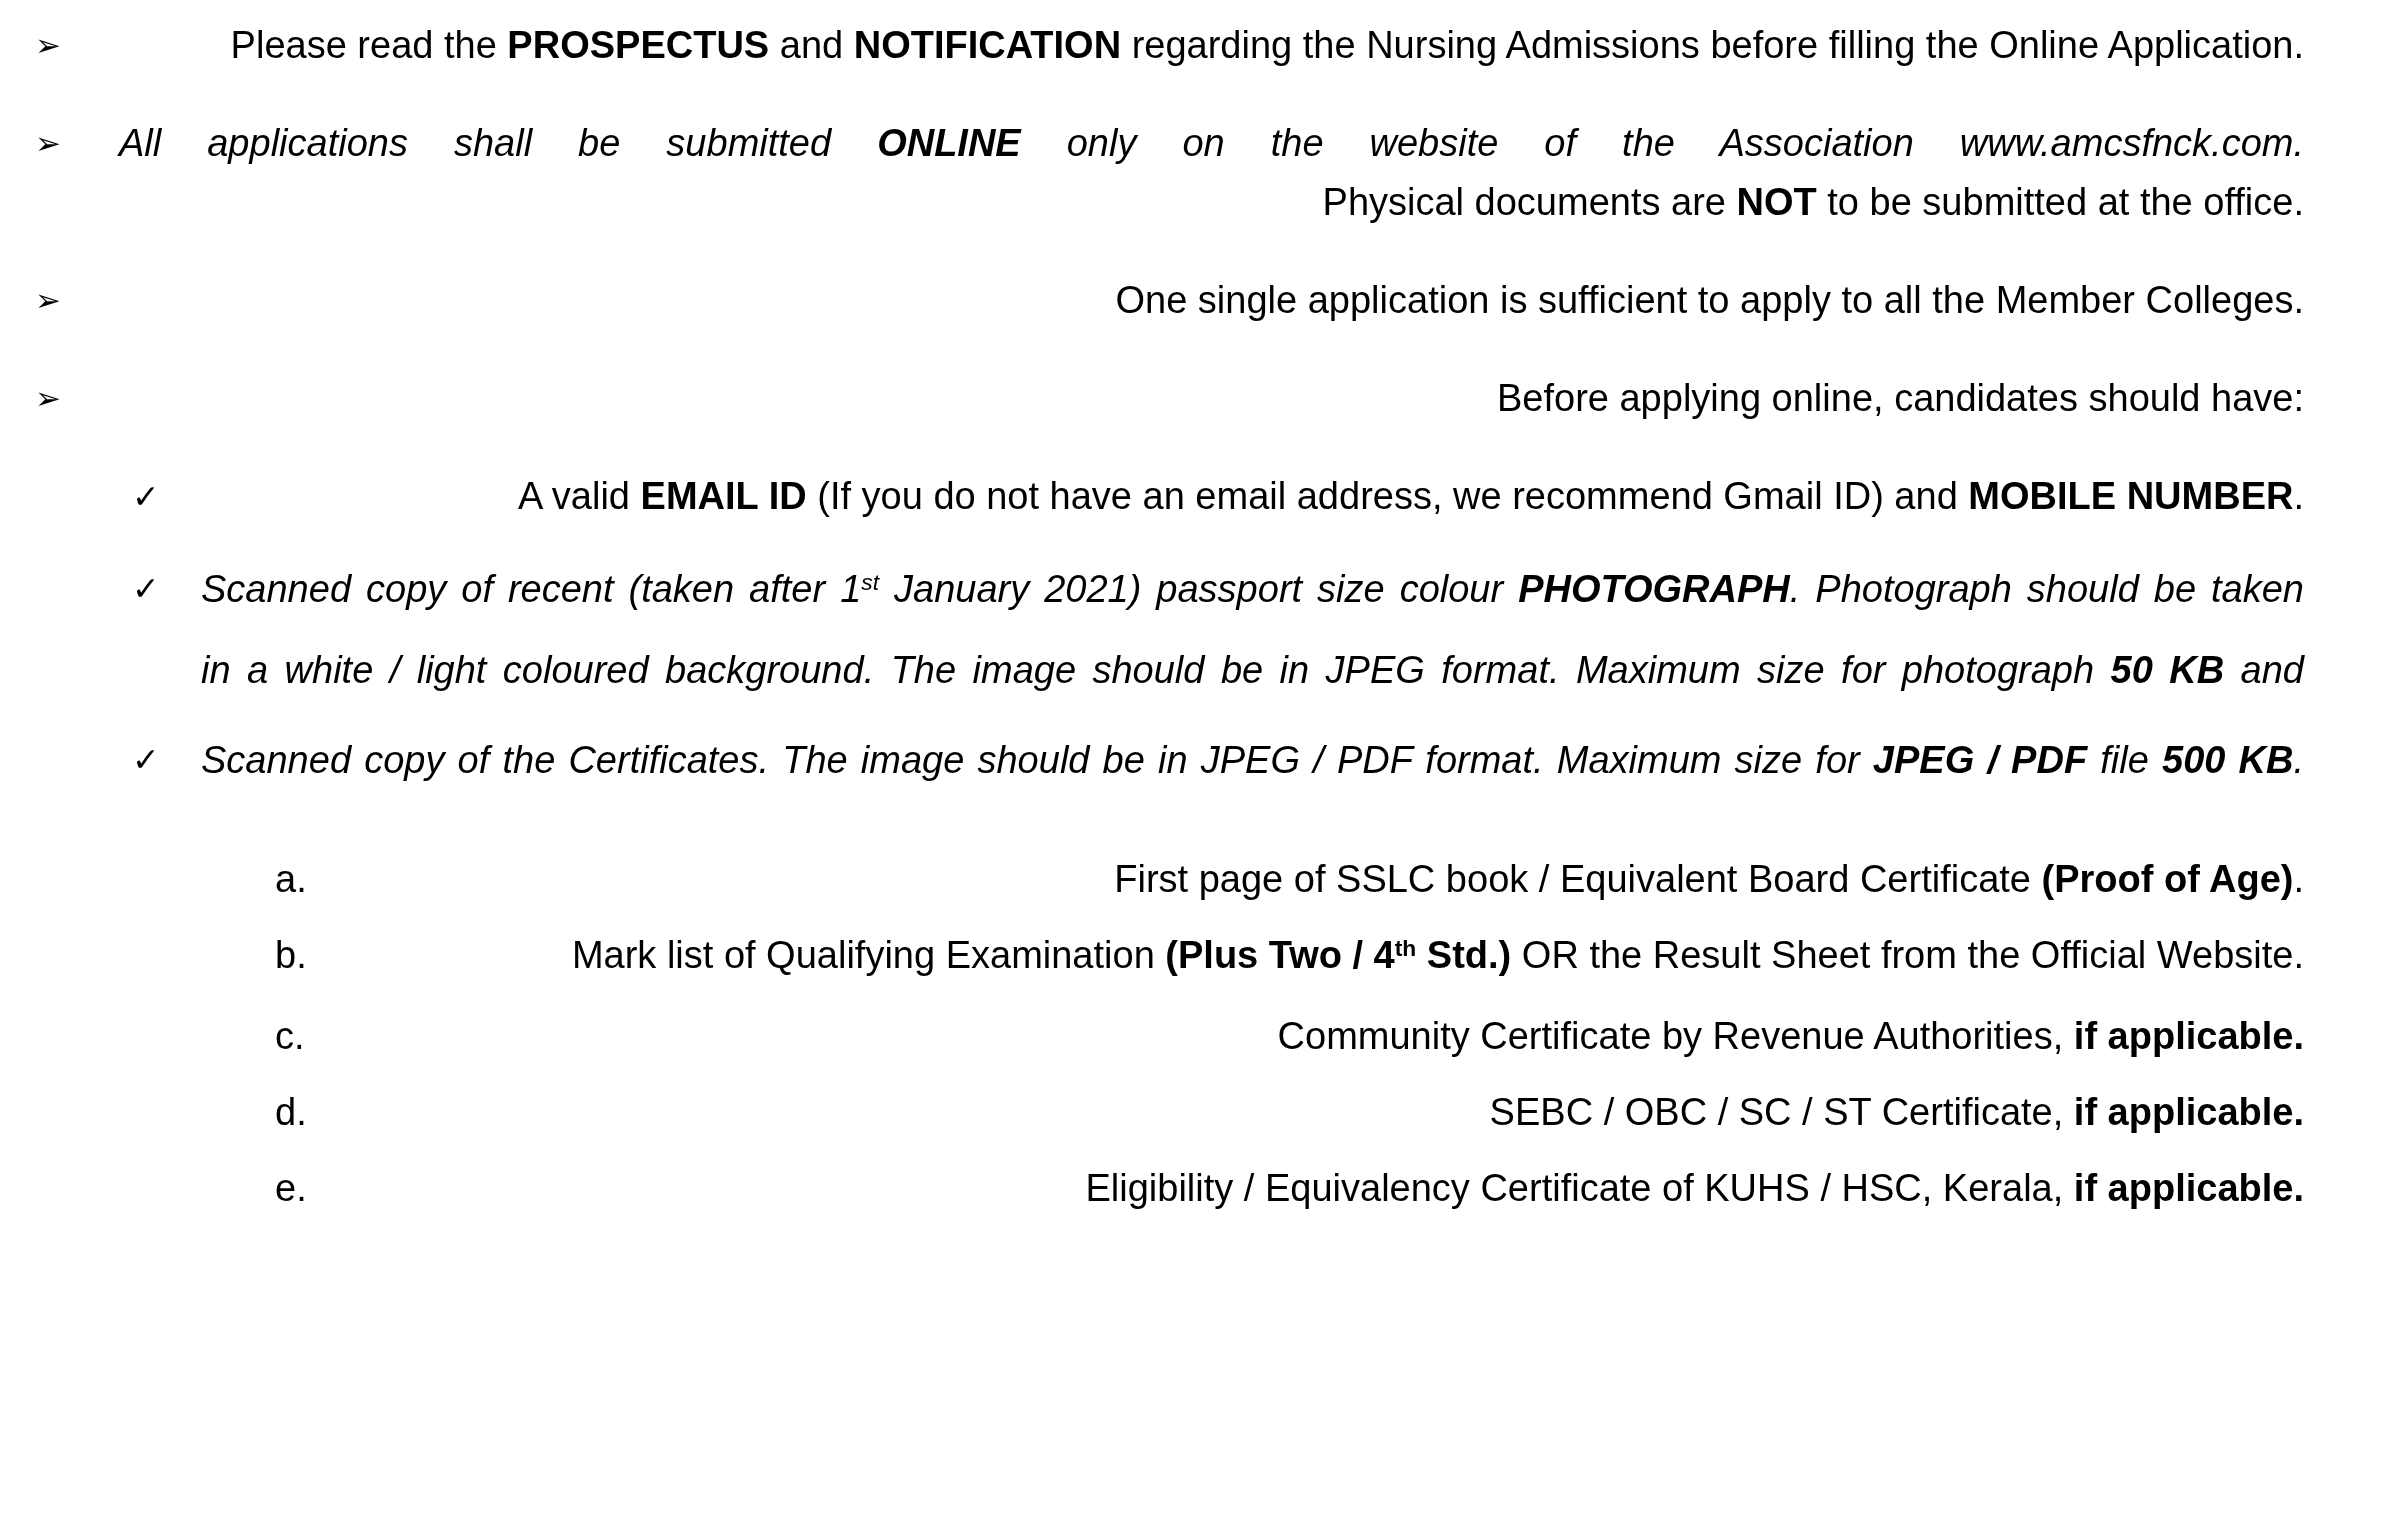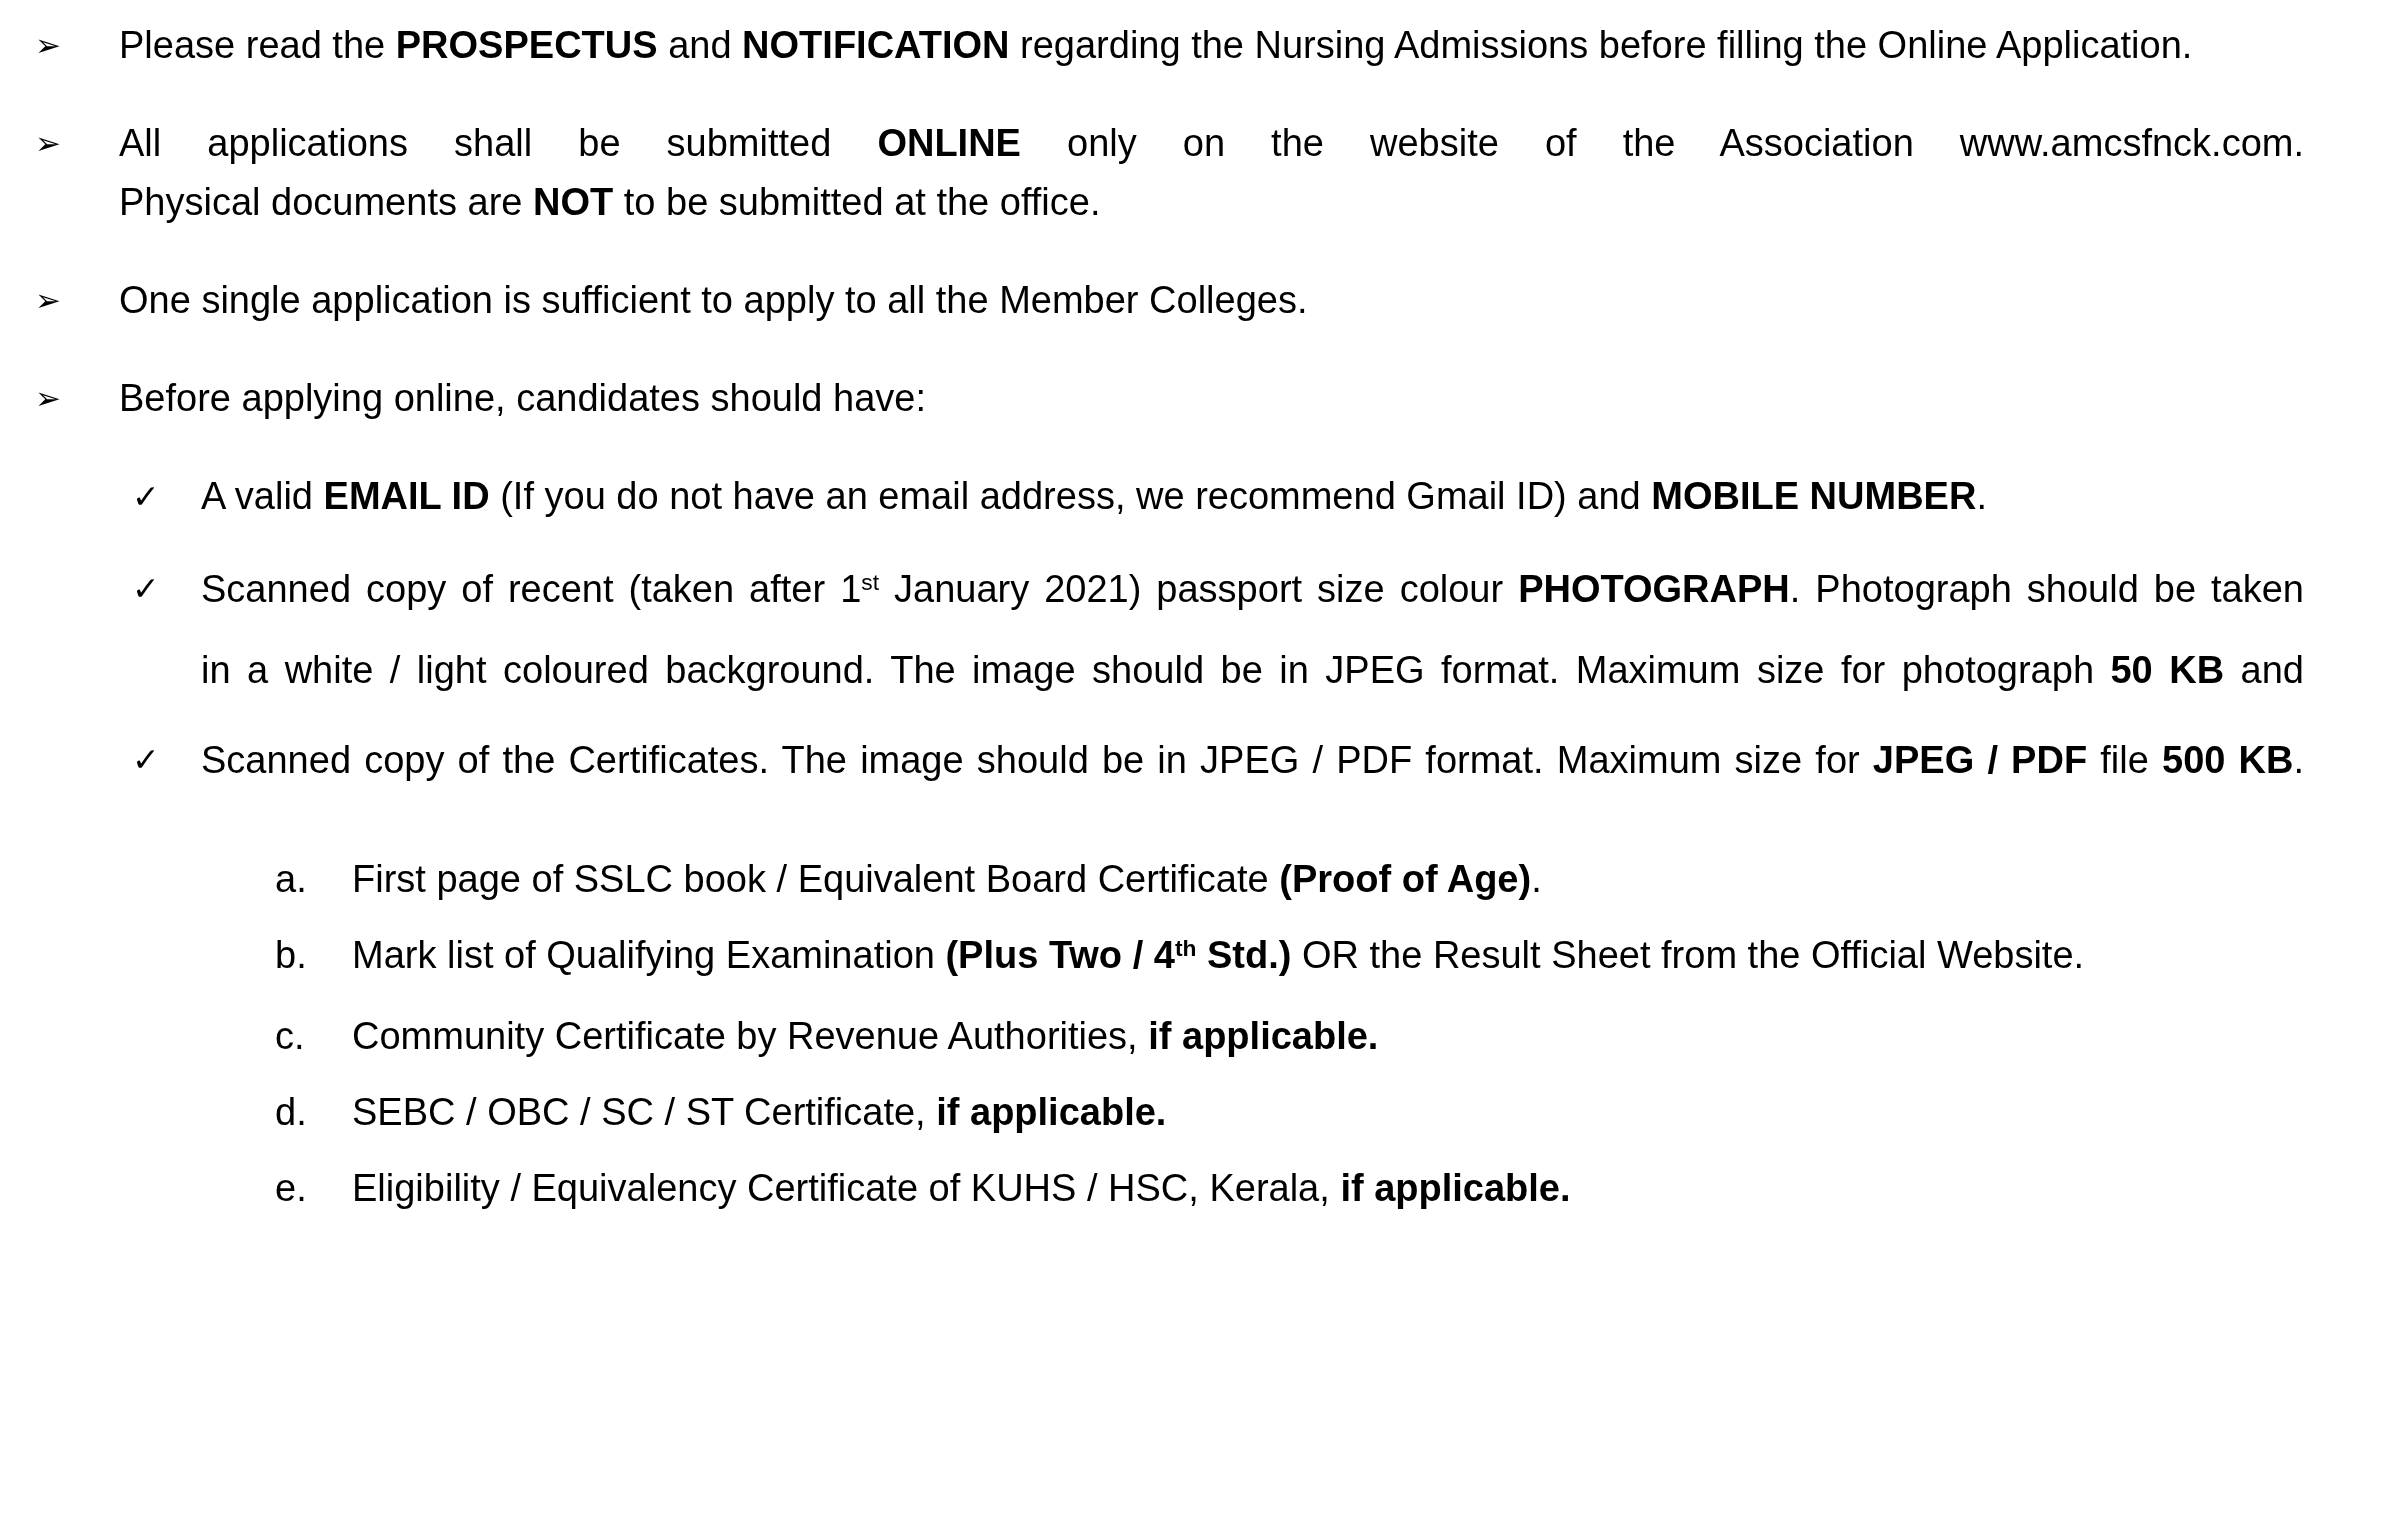--- a/index.html
+++ b/index.html
@@ -22,22 +22,22 @@
   .mt23{margin-top:16.3px;}
   .mt55{margin-top:39px;}
   .mt35{margin-top:25px;}
   .mt20{margin-top:14px;}
   .mt74{margin-top:52px;}
   .mt24{margin-top:17px;}
   .marker{position:absolute;top:0;}
   .marker.arrow{left:35px;font-size:31px;}
   .marker.check{left:132px;font-size:33px;}
   .marker.letter{left:275px;}
-  .line{white-space:nowrap;}
-  .line.just{white-space:normal;text-align:justify;text-align-last:justify;}
+  .line{white-space:nowrap;text-align:right;}
+  .line.just{white-space:normal;text-align:justify;text-align-last:justify;font-style:italic;}
   .b{font-weight:bold;}
   .sup{font-size:0.6em;position:relative;top:-0.55em;}
 </style>
 </head>
 <body>
 
 <div class="page">
 
   <div class="para arrow-item lh83 mt23">
     <span class="marker arrow">➢</span>

